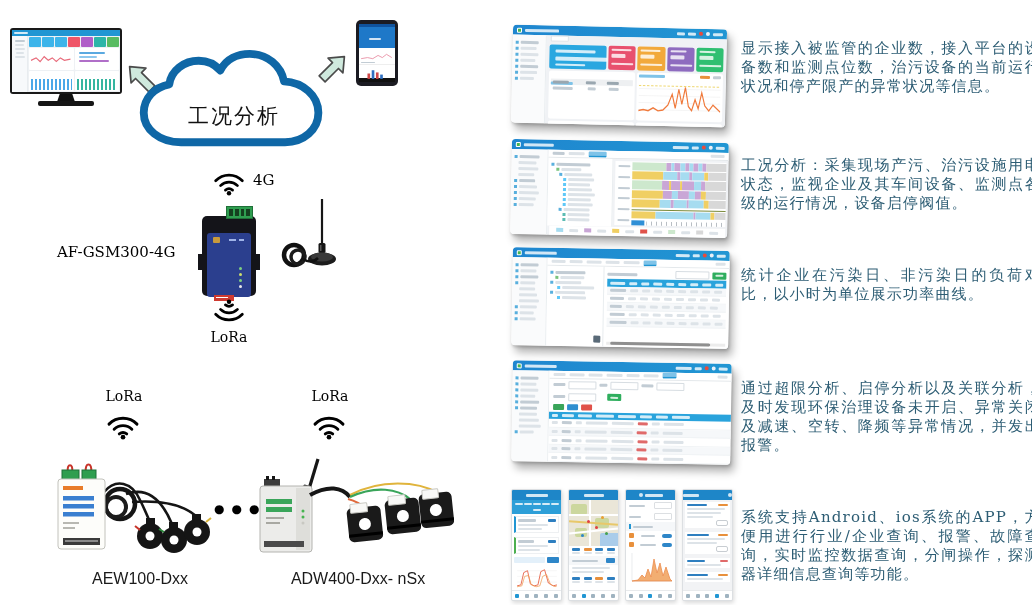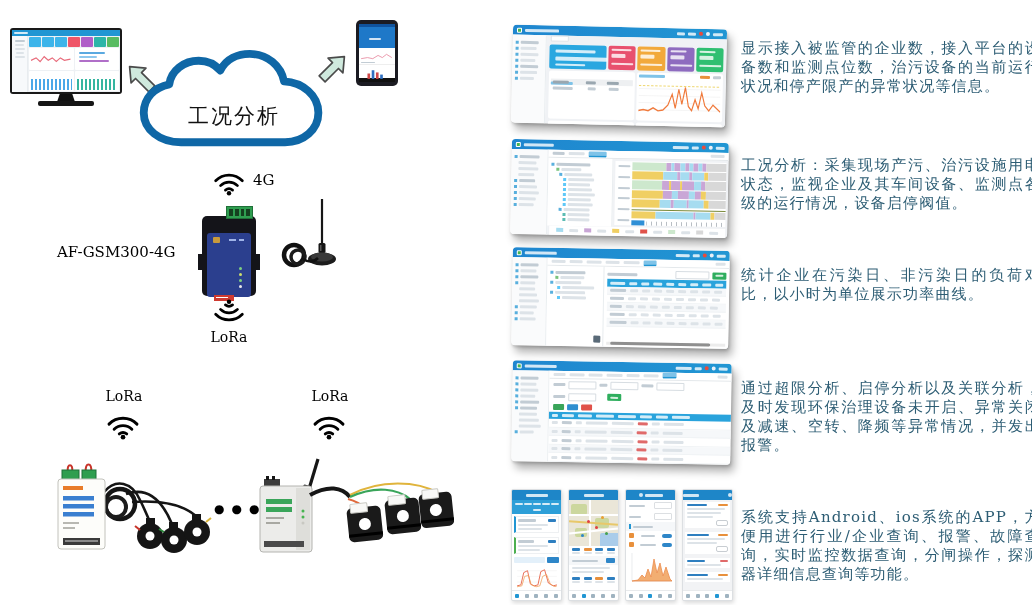--- a/index.html
+++ b/index.html
@@ -411,20 +411,22 @@
       <rect x="134" y="70" width="34" height="3" fill="#000"></rect>
     </g>
     <g transform="rotate(-6 184 56)">
       <rect x="168" y="38" width="33" height="34" rx="5" fill="#1a1a1a"></rect>
       <rect x="172" y="34" width="16" height="9" rx="1" fill="#f8f8f6" stroke="#c8c8c2"></rect>
       <circle cx="184" cy="55" r="6" fill="#fff"></circle>
       <rect x="168" y="64" width="33" height="3" fill="#000"></rect>
     </g>
   </svg>
 
+  <span id="lbl-aew" class="abs sans diag-label">AEW100-Dxx</span>
+  <span id="lbl-adw" class="abs sans diag-label">ADW400-Dxx- nSx</span>
 
   <div id="shot1" class="abs shot">
     <div class="ui-hdr">
       <span class="logo-sq"></span>
         <span class="gk wh" style="width:34px"></span>
       <span class="hdr-sp"></span>
       <span class="gk wh" style="width:8px"></span>
         <span class="gk wh" style="width:8px"></span>
         <span class="red-dot"></span>
         <span class="avatar"></span>

